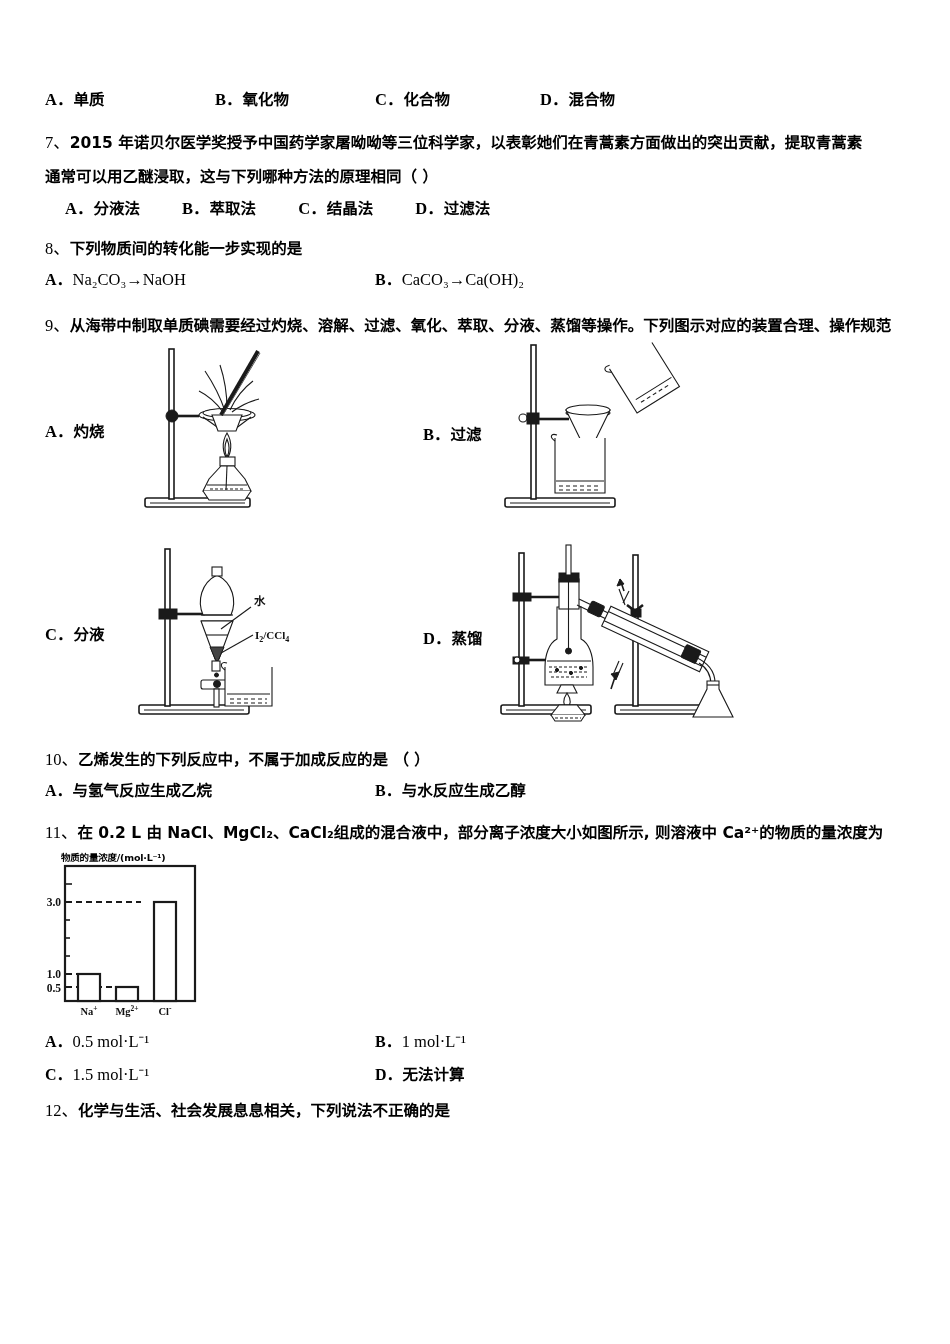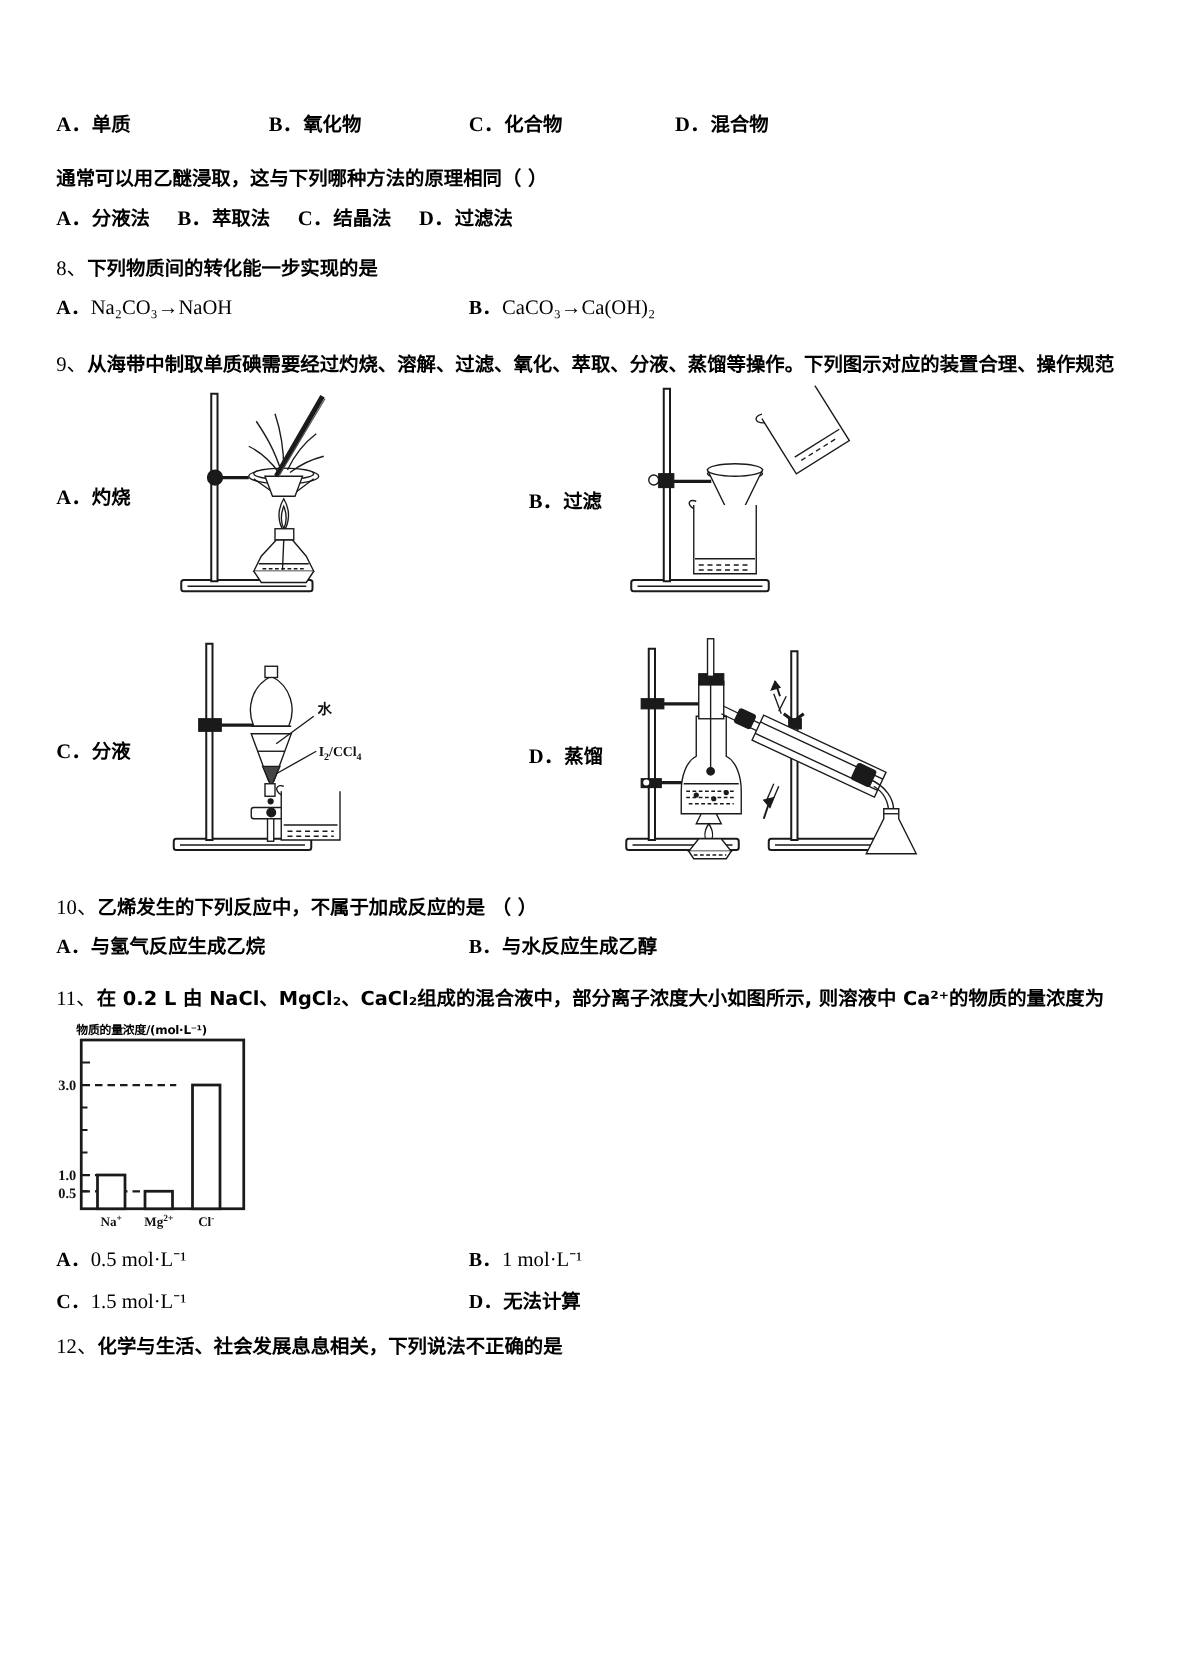--- a/index.html
+++ b/index.html
@@ -74,21 +74,21 @@
   .opt-row-2 {
     position: relative;
     height: 33px;
   }
   .opt-row-2 .op { position: absolute; top: 0; white-space: nowrap; }
   .opt-row-2 .op.a, .opt-row-2 .op.c { left: 0px; }
   .opt-row-2 .op.b, .opt-row-2 .op.d { left: 330px; }
 
   
   .opt-inline { font-size: 16.5px; line-height: 30px; white-space: nowrap; }
-  .opt-inline .op { margin-right: 18px; }
+  .opt-inline .op { margin-right: 18px; margin-left: 20px; }
 
   
   .fig-grid {
     position: relative;
     width: 880px;
   }
   .fig-cell {
     position: absolute;
   }
   .fig-tag {
@@ -131,20 +131,21 @@
 <div class="content">
 
   <div class="opt-row-4">
     <span class="op a"><span class="opt-label">A．</span><span class="cn">单质</span></span>
     <span class="op b"><span class="opt-label">B．</span><span class="cn">氧化物</span></span>
     <span class="op c"><span class="opt-label">C．</span><span class="cn">化合物</span></span>
     <span class="op d"><span class="opt-label">D．</span><span class="cn">混合物</span></span>
   </div>
 
   <div style="height:10px"></div>
+  <div class="qstem"><span class="qnum">7、</span><span class="stem-cn">2015 年诺贝尔医学奖授予中国药学家屠呦呦等三位科学家，以表彰她们在青蒿素方面做出的突出贡献，提取青蒿素</span></div>
   <div class="qstem"><span class="stem-cn">通常可以用乙醚浸取，这与下列哪种方法的原理相同（    ）</span></div>
   <div class="opt-inline">
     <span class="op"><span class="opt-label">A．</span><span class="cn">分液法</span></span>
     <span class="op"><span class="opt-label">B．</span><span class="cn">萃取法</span></span>
     <span class="op"><span class="opt-label">C．</span><span class="cn">结晶法</span></span>
     <span class="op"><span class="opt-label">D．</span><span class="cn">过滤法</span></span>
   </div>
 
   <div style="height:8px"></div>
   <div class="qstem"><span class="qnum">8、</span><span class="stem-cn">下列物质间的转化能一步实现的是</span></div>

